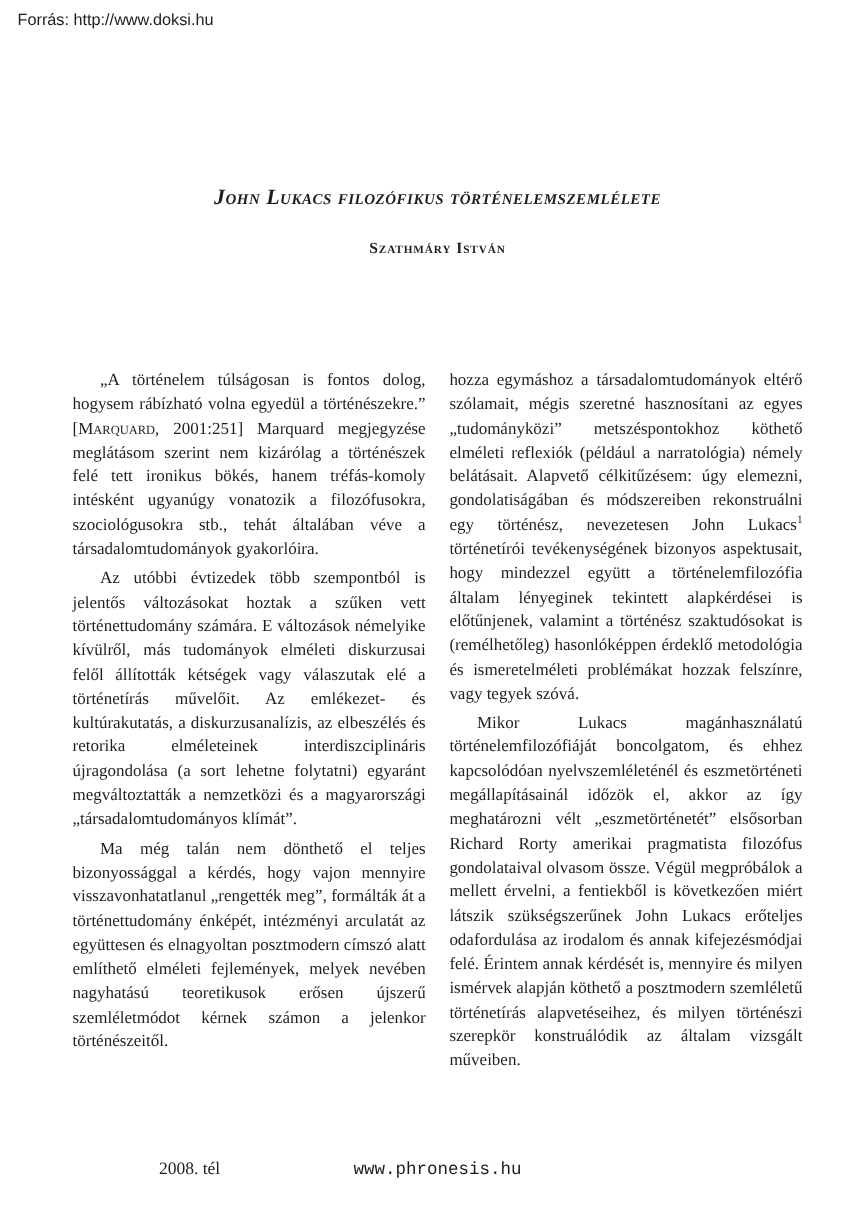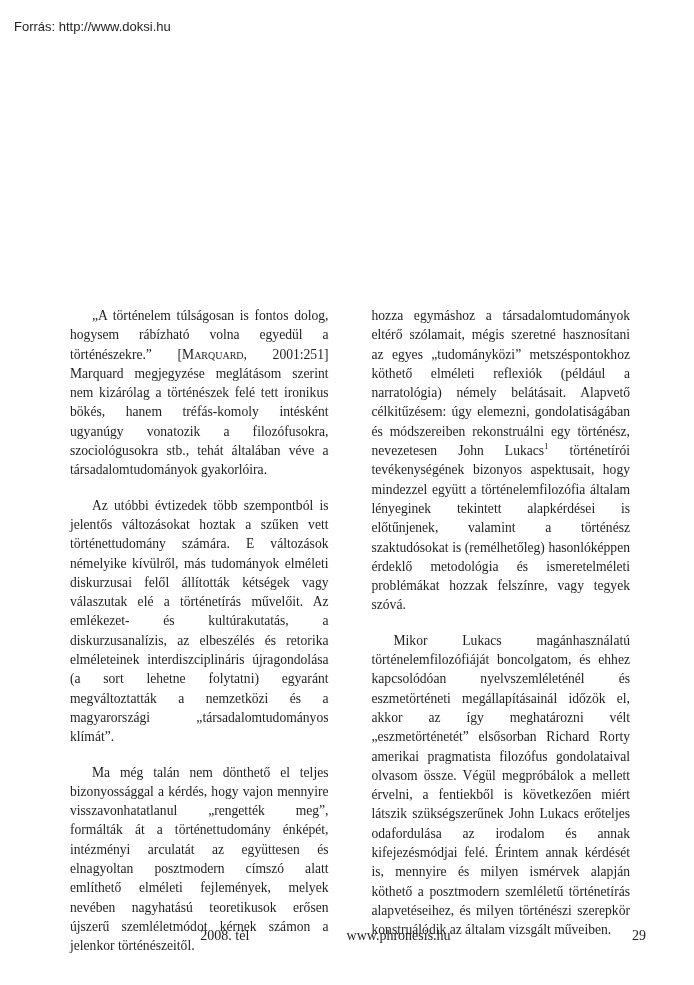--- a/index.html
+++ b/index.html
@@ -8,21 +8,21 @@
     width: 694px;
     height: 985px;
     background: #ffffff;
     font-family: "Liberation Serif", serif;
     color: #1e1e1e;
     overflow: hidden;
   }
   .source-note {
     position: absolute;
     left: 14px;
-    top: 19px;
+    top: 8px;
     font-family: "Liberation Sans", sans-serif;
     font-size: 13px;
     color: #1e1e1e;
     white-space: nowrap;
   }
   .title-block {
     position: absolute;
     left: 54px;
     top: 147px;
     width: 592px;
@@ -50,57 +50,60 @@
     width: 592px;
     display: flex;
     gap: 11px;
   }
   .col {
     width: 290.5px;
     font-size: 13.6px;
     line-height: 19.3px;
     text-align: justify;
   }
-  .para { margin: 16px; }
+  .para { margin: 4px; }
   .para.indent { text-indent: 22px; }
   .run-smallcaps { font-variant: small-caps; }
   .run-italic { }
   .para sup { font-size: 9px; line-height: 0; }
   .footer {
     position: absolute;
     left: 54px;
     top: 928px;
     width: 592px;
     display: flex;
     align-items: baseline;
     font-size: 14px;
   }
-  .footer-left  { width: 33%; text-align: right; }
-  .footer-center{ width: 34%; text-align: right; }
+  .footer-left  { width: 33%; text-align: center; }
+  .footer-center{ width: 34%; text-align: center; font-family: Liberation Mono, monospace; }
   .footer-right { width: 33%; text-align: right; }
 </style>
 </head>
 <body>
 
 <div class="page">
 
   <div class="source-note">Forrás: http://www.doksi.hu</div>
 
+  <div class="title-block">
+    <div class="article-title">John Lukacs filozófikus történelemszemlélete</div>
+    <div class="article-author">Szathmáry István</div>
+  </div>
 
   <div class="columns">
     <div class="col">
         <p class="para indent"><span>„A történelem túlságosan is fontos dolog, hogysem rábízható volna egyedül a történészekre.” [</span><span class="run-smallcaps">Marquard</span><span>, 2001:251] Marquard megjegyzése meglátásom szerint nem kizárólag a történészek felé tett ironikus bökés, hanem tréfás-komoly intésként ugyanúgy vonatozik a filozófusokra, szociológusokra stb., tehát általában véve a társadalomtudományok gyakorlóira.</span></p>
         <p class="para indent"><span>Az utóbbi évtizedek több szempontból is jelentős változásokat hoztak a szűken vett történettudomány számára. E változások némelyike kívülről, más tudományok elméleti diskurzusai felől állították kétségek vagy válaszutak elé a történetírás művelőit. Az emlékezet- és kultúrakutatás, a diskurzusanalízis, az elbeszélés és retorika elméleteinek interdiszciplináris újragondolása (a sort lehetne folytatni) egyaránt megváltoztatták a nemzetközi és a magyarországi „társadalomtudományos klímát”.</span></p>
         <p class="para indent"><span>Ma még talán nem dönthető el teljes bizonyossággal a kérdés, hogy vajon mennyire visszavonhatatlanul „rengették meg”, formálták át a történettudomány énképét, intézményi arculatát az együttesen és elnagyoltan posztmodern címszó alatt említhető elméleti fejlemények, melyek nevében nagyhatású teoretikusok erősen újszerű szemléletmódot kérnek számon a jelenkor történészeitől.</span></p>
       </div>
     <div class="col">
         <p class="para"><span>hozza egymáshoz a társadalomtudományok eltérő szólamait, mégis szeretné hasznosítani az egyes „tudományközi” metszéspontokhoz köthető elméleti reflexiók (például a narratológia) némely belátásait. Alapvető célkitűzésem: úgy elemezni, gondolatiságában és módszereiben rekonstruálni egy történész, nevezetesen John Lukacs</span><sup>1</sup><span> történetírói tevékenységének </span><span class="run-italic">bizonyos</span><span> aspektusait, hogy mindezzel együtt a történelemfilozófia általam lényeginek tekintett alapkérdései is előtűnjenek, valamint a történész szaktudósokat is (remélhetőleg) hasonlóképpen érdeklő metodológia és ismeretelméleti problémákat hozzak felszínre, vagy tegyek szóvá.</span></p>
         <p class="para indent"><span>Mikor Lukacs magánhasználatú történelemfilozófiáját boncolgatom, és ehhez kapcsolódóan nyelvszemléleténél és eszmetörténeti megállapításainál időzök el, akkor az így meghatározni vélt „eszmetörténetét” elsősorban Richard Rorty amerikai pragmatista filozófus gondolataival olvasom össze. Végül megpróbálok a mellett érvelni, a fentiekből is következően miért látszik szükségszerűnek John Lukacs erőteljes odafordulása az irodalom és annak kifejezésmódjai felé. Érintem annak kérdését is, mennyire és milyen ismérvek alapján köthető a posztmodern szemléletű történetírás alapvetéseihez, és milyen történészi szerepkör konstruálódik az általam vizsgált műveiben.</span></p>
       </div>
   </div>
 
   <div class="footer">
     <div class="footer-left">2008. tél</div>
     <div class="footer-center">www.phronesis.hu</div>
-    <div class="footer-right">29</div>
   </div>
 
 </div>
 
 </body></html>

